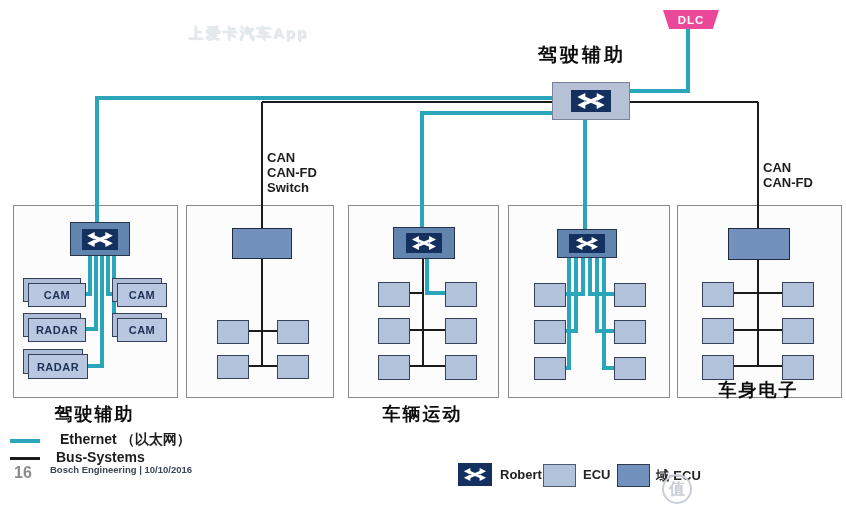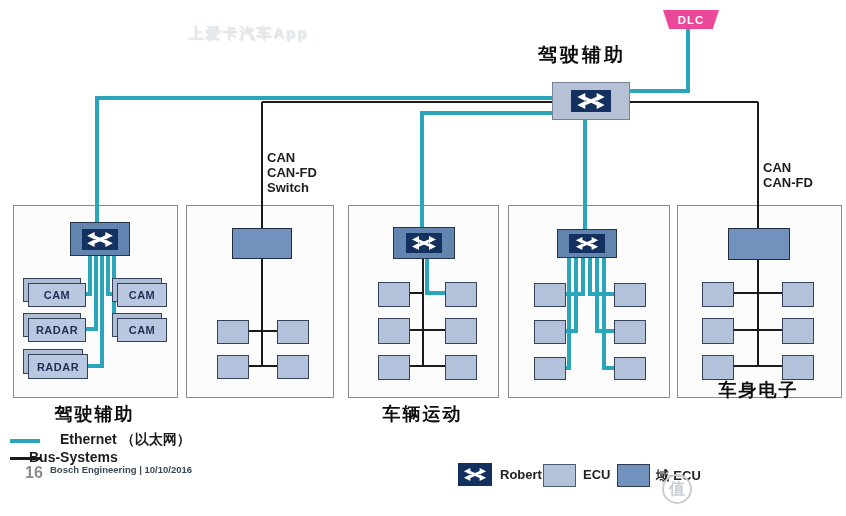--- a/index.html
+++ b/index.html
@@ -205,33 +205,33 @@
   <div class="ecu" style="left:702px;top:355px;width:30px;height:23px;"></div>
   <div class="ecu" style="left:782px;top:355px;width:30px;height:23px;"></div>
 
   <div class="domlabel" style="left:13px;top:402px;width:163px;">驾驶辅助</div>
   <div class="domlabel" style="left:348px;top:402px;width:149px;">车辆运动</div>
   <div class="domlabel" style="left:677px;top:378px;width:163px;">车身电子</div>
 
   <div class="lg-line" style="left:10px;top:439px;width:30px;height:4px;background:#2AA5B9;"></div>
   <div class="lg-text" style="left:36px;top:431px;margin-left:24px;">Ethernet （以太网）</div>
   <div class="lg-line" style="left:10px;top:457px;width:30px;height:2.5px;background:#1b1b1b;"></div>
-  <div class="lg-text" style="left:29px;top:449px;">Bus-Systems</div>
+  <div class="lg-text" style="left:56px;top:449px;">Bus-Systems</div>
 
   <div class="lg-swbox" style="left:458px;top:463px;width:34px;height:23px;">
     <svg width="24" height="13" viewBox="0 0 24 14">
         <use href="#shuffle"></use>
       </svg>
   </div>
   <div class="lg-text2" style="left:500px;top:467px;">Robert</div>
   <div class="lg-ecu" style="left:543px;top:464px;width:31px;height:21px;"></div>
   <div class="lg-text2" style="left:583px;top:467px;">ECU</div>
   <div class="lg-decu" style="left:617px;top:464px;width:31px;height:21px;"></div>
   <div class="lg-text2" style="left:656px;top:467px;">域-ECU</div>
 
-  <div class="pagenum" style="left:14px;top:464px;margin-left:11px;">16</div>
+  <div class="pagenum" style="left:14px;top:464px;">16</div>
   <div class="src" style="left:50px;top:464px;">Bosch Engineering | 10/10/2016</div>
 
   <div class="wm-br" style="left:662px;top:474px;">
     <div class="wm-badge">值</div>
   </div>
 
 </div>
 
 </body></html>

